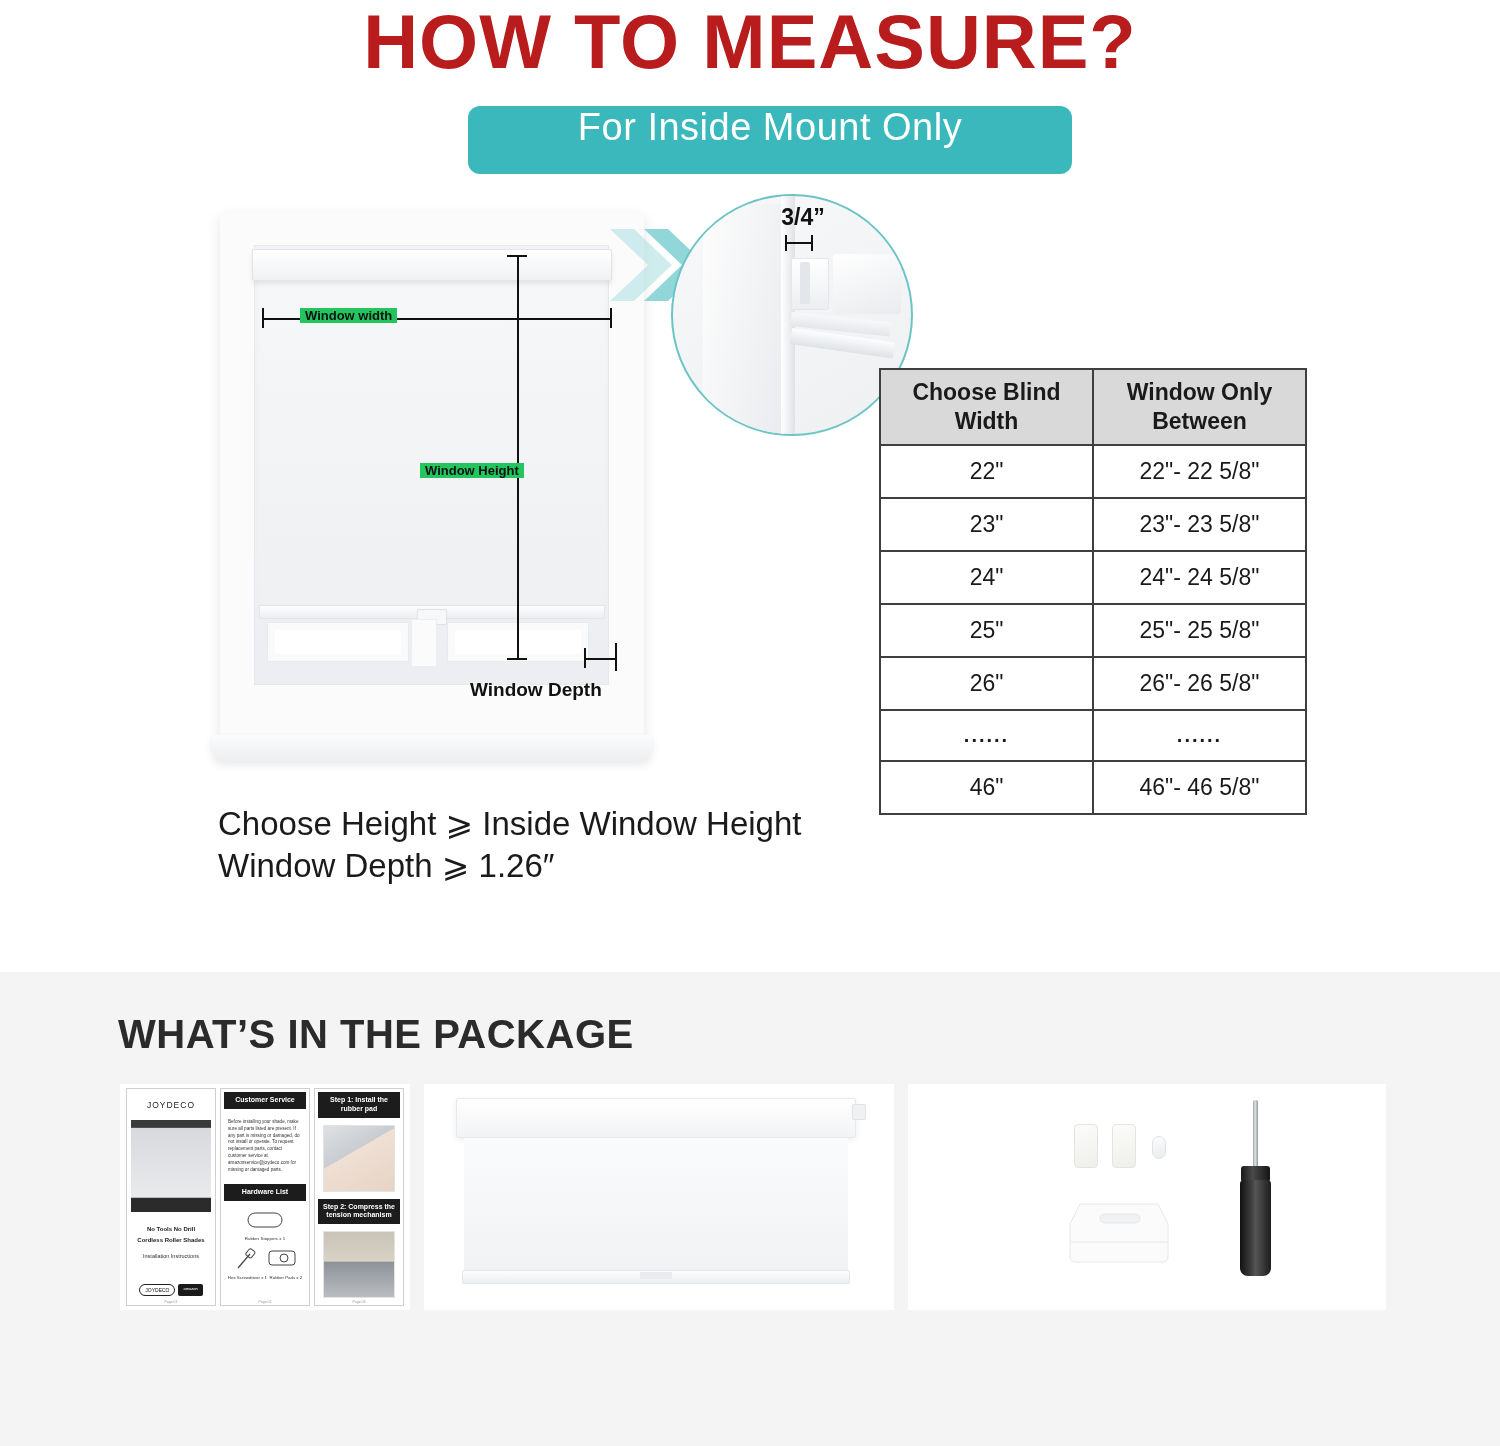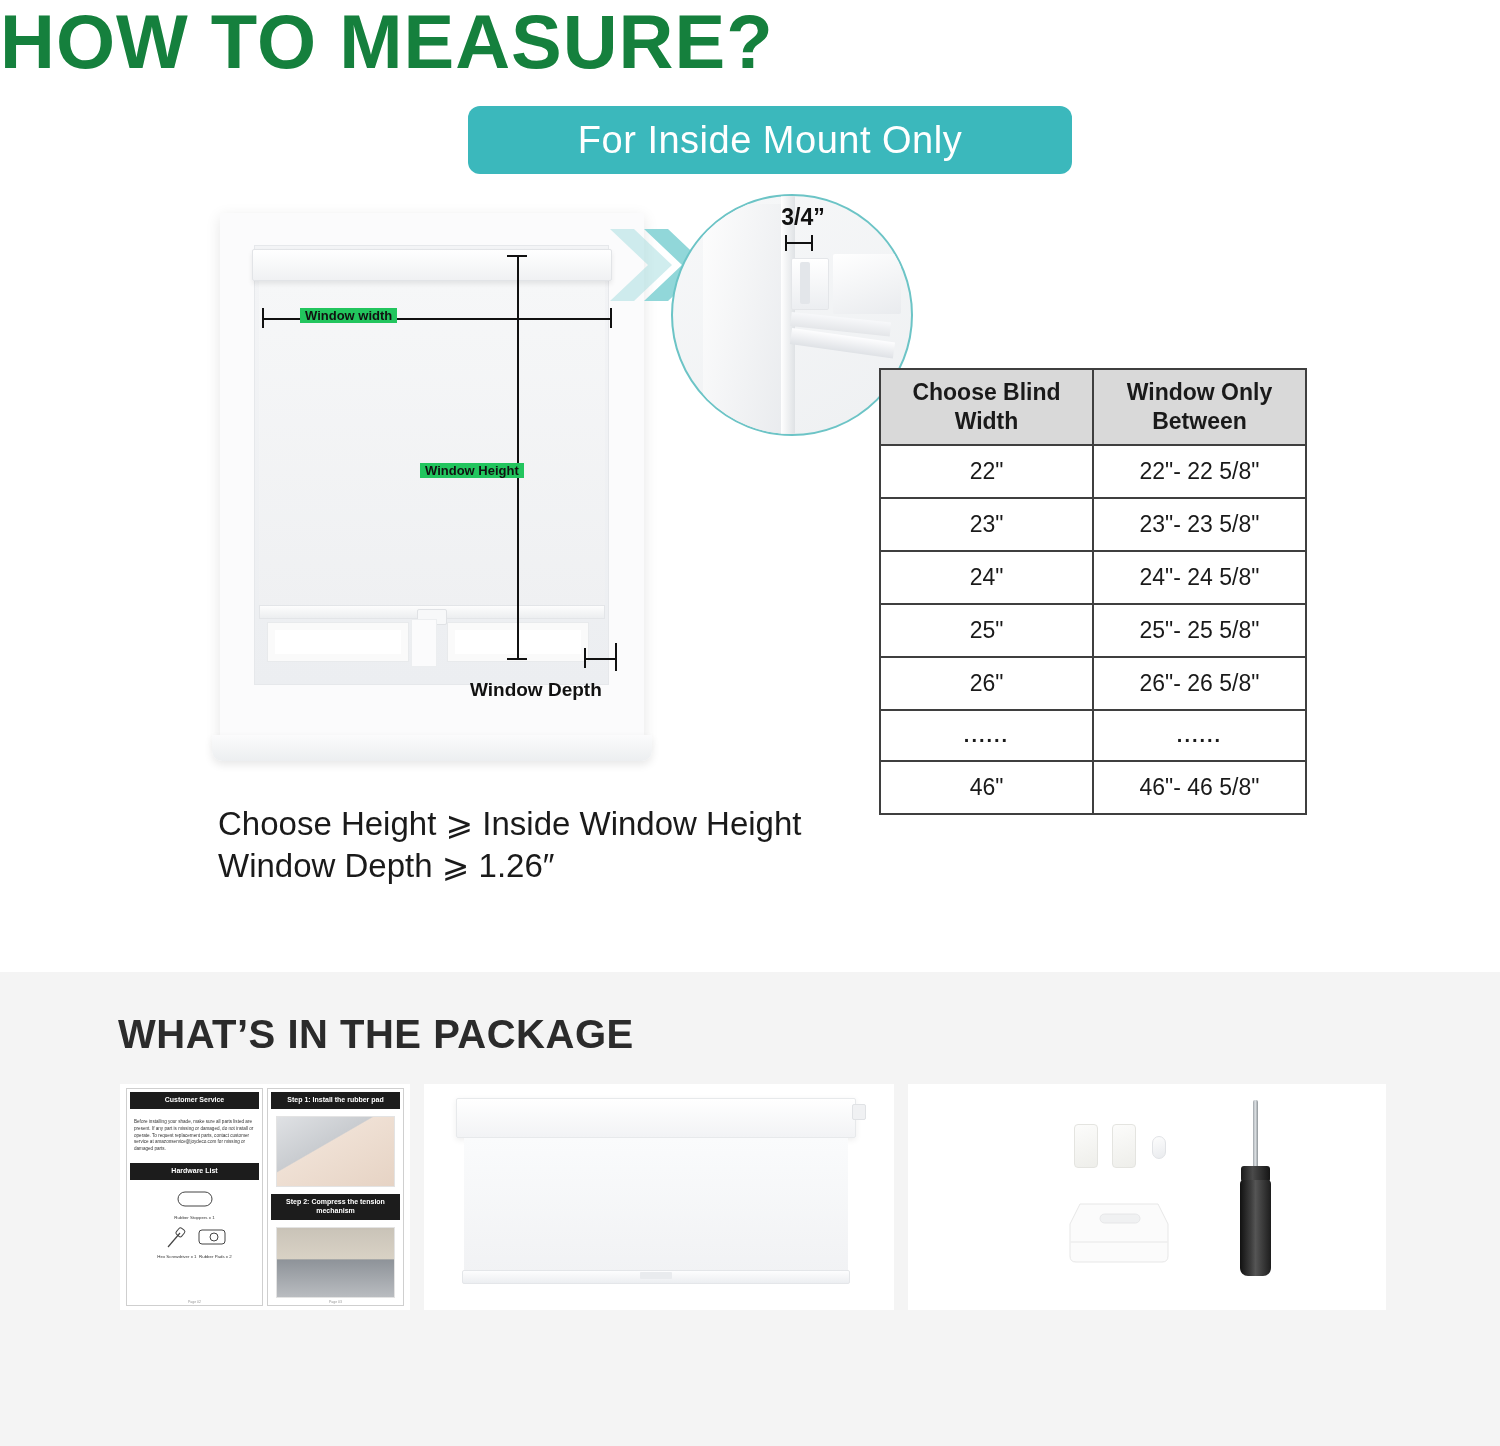--- a/index.html
+++ b/index.html
@@ -9,29 +9,30 @@
     font-family: "Liberation Sans", sans-serif;
     overflow: hidden;
   }
   #root { position: relative; width: 1500px; height: 1446px; }
 
   
   .top-section { position: relative; width: 1500px; height: 972px; background: #ffffff; }
 
   .page-title {
     position: absolute; left: 0; top: 2px; width: 1500px;
+    text-align: center;
     font-size: 76px; font-weight: 700; letter-spacing: 1px;
-    color: #15803d; line-height: 1.05;
+    color: #b91c1c; line-height: 1.05;
   }
 
   .badge {
     position: absolute; left: 468px; top: 106px;
     width: 604px; height: 68px;
     background: #3bb8bc; border-radius: 12px;
-    display: flex; align-items: center; justify-content: center;
+    display: flex; align-items: flex-start; justify-content: center;
   }
   .badge-text {
     font-size: 38px; color: #ffffff; font-weight: 400; letter-spacing: 0.5px;
   }
 
   
   .window-diagram { position: absolute; left: 212px; top: 205px; width: 470px; height: 580px; }
 
   .wall-frame {
     position: absolute; left: 8px; top: 8px; width: 424px; height: 530px;
@@ -397,20 +398,32 @@
       <div class="note-line">Window Depth ⩾ 1.26″</div>
     </div>
   </div>
 
   <div class="bottom-section">
     <div class="package-title">WHAT’S IN THE PACKAGE</div>
 
     <div class="pkg-card c1">
       <div class="booklet">
 
+        <div class="bk-panel">
+          <div class="bk-logo">JOYDECO</div>
+          <div class="bk-photo"></div>
+          <div class="bk-title">No Tools No Drill</div>
+          <div class="bk-title" style="margin-top:0">Cordless Roller Shades</div>
+          <div class="bk-sub">Installation Instructions</div>
+          <div class="bk-badges">
+            <div class="bk-badge-a">JOYDECO</div>
+            <div class="bk-badge-b">amazon</div>
+          </div>
+          <div class="bk-page">Page 01</div>
+        </div>
 
         <div class="bk-panel">
           <div class="bk-hdr">Customer Service</div>
           <div class="bk-body">Before installing your shade, make sure all parts listed are present. If any part is missing or damaged, do not install or operate. To request replacement parts, contact customer service at amazonservice@joydeco.com for missing or damaged parts.</div>
           <div class="bk-hdr">Hardware List</div>
           <div class="bk-hw">
             <svg width="40" height="20" viewBox="0 0 40 20">
               <rect x="3" y="3" width="34" height="14" rx="7" fill="none" stroke="#444" stroke-width="1"></rect>
             </svg>
             <div class="bk-hw-cap">Rubber Stoppers x 1</div>

